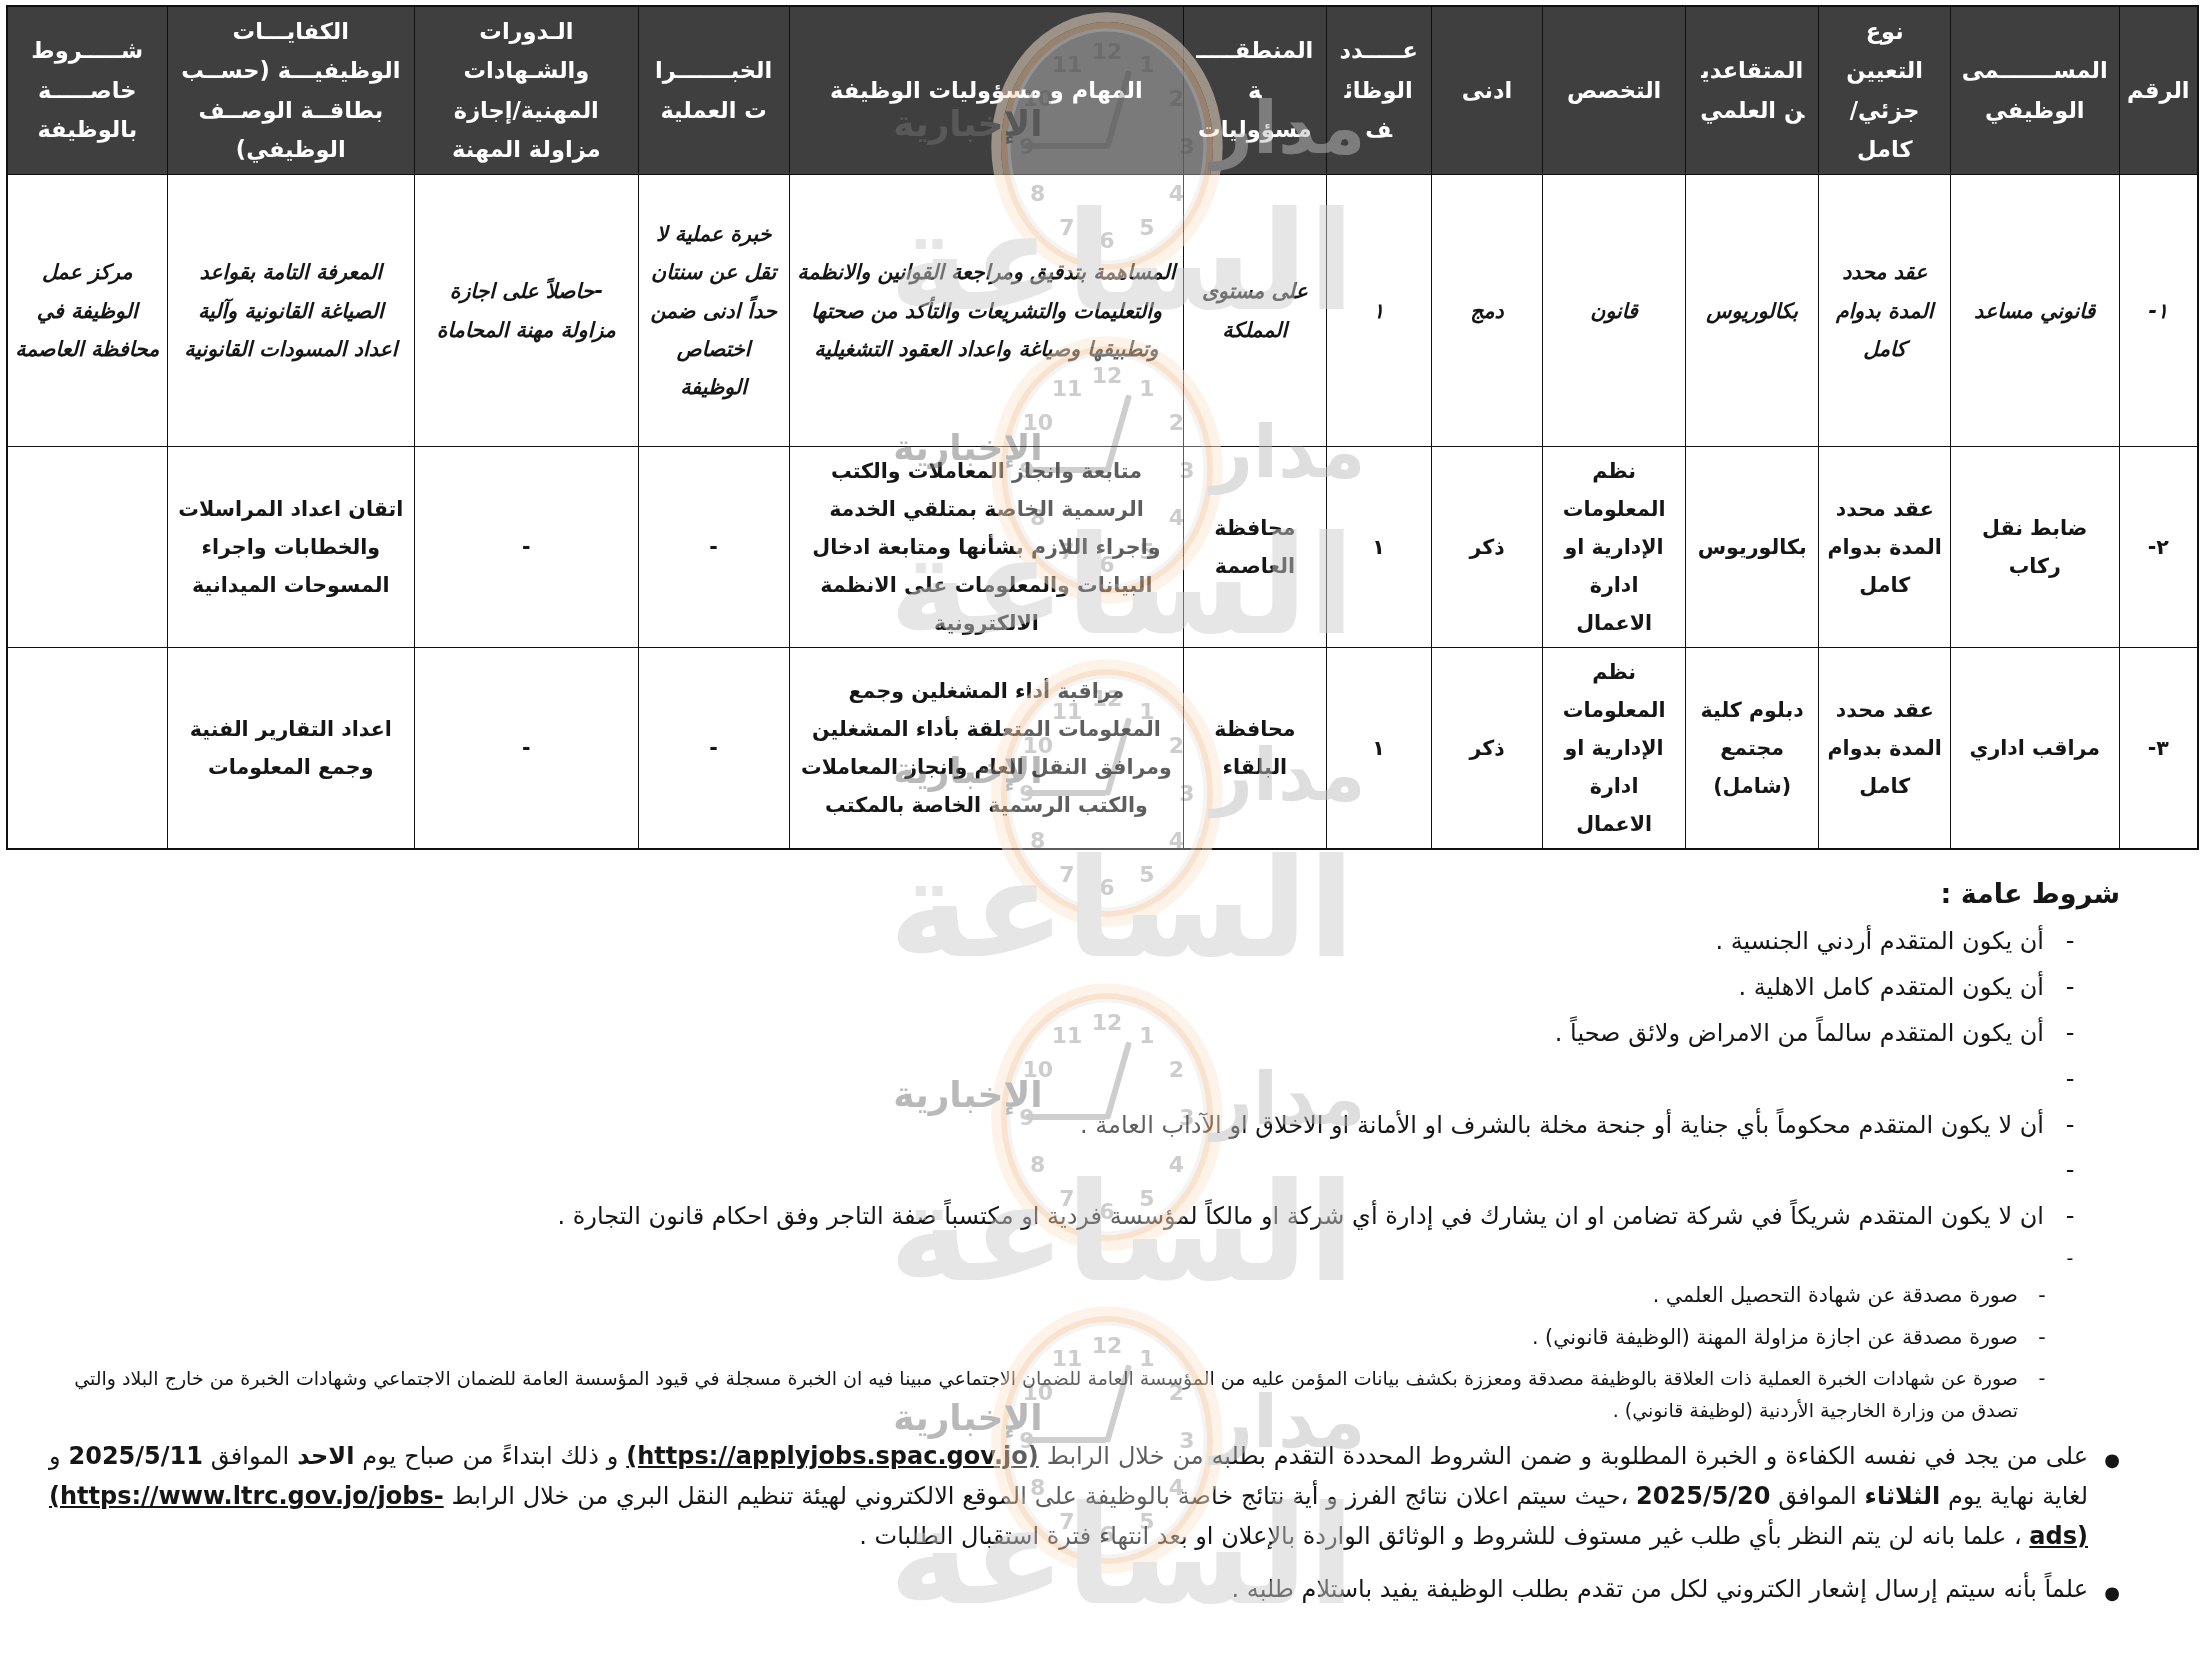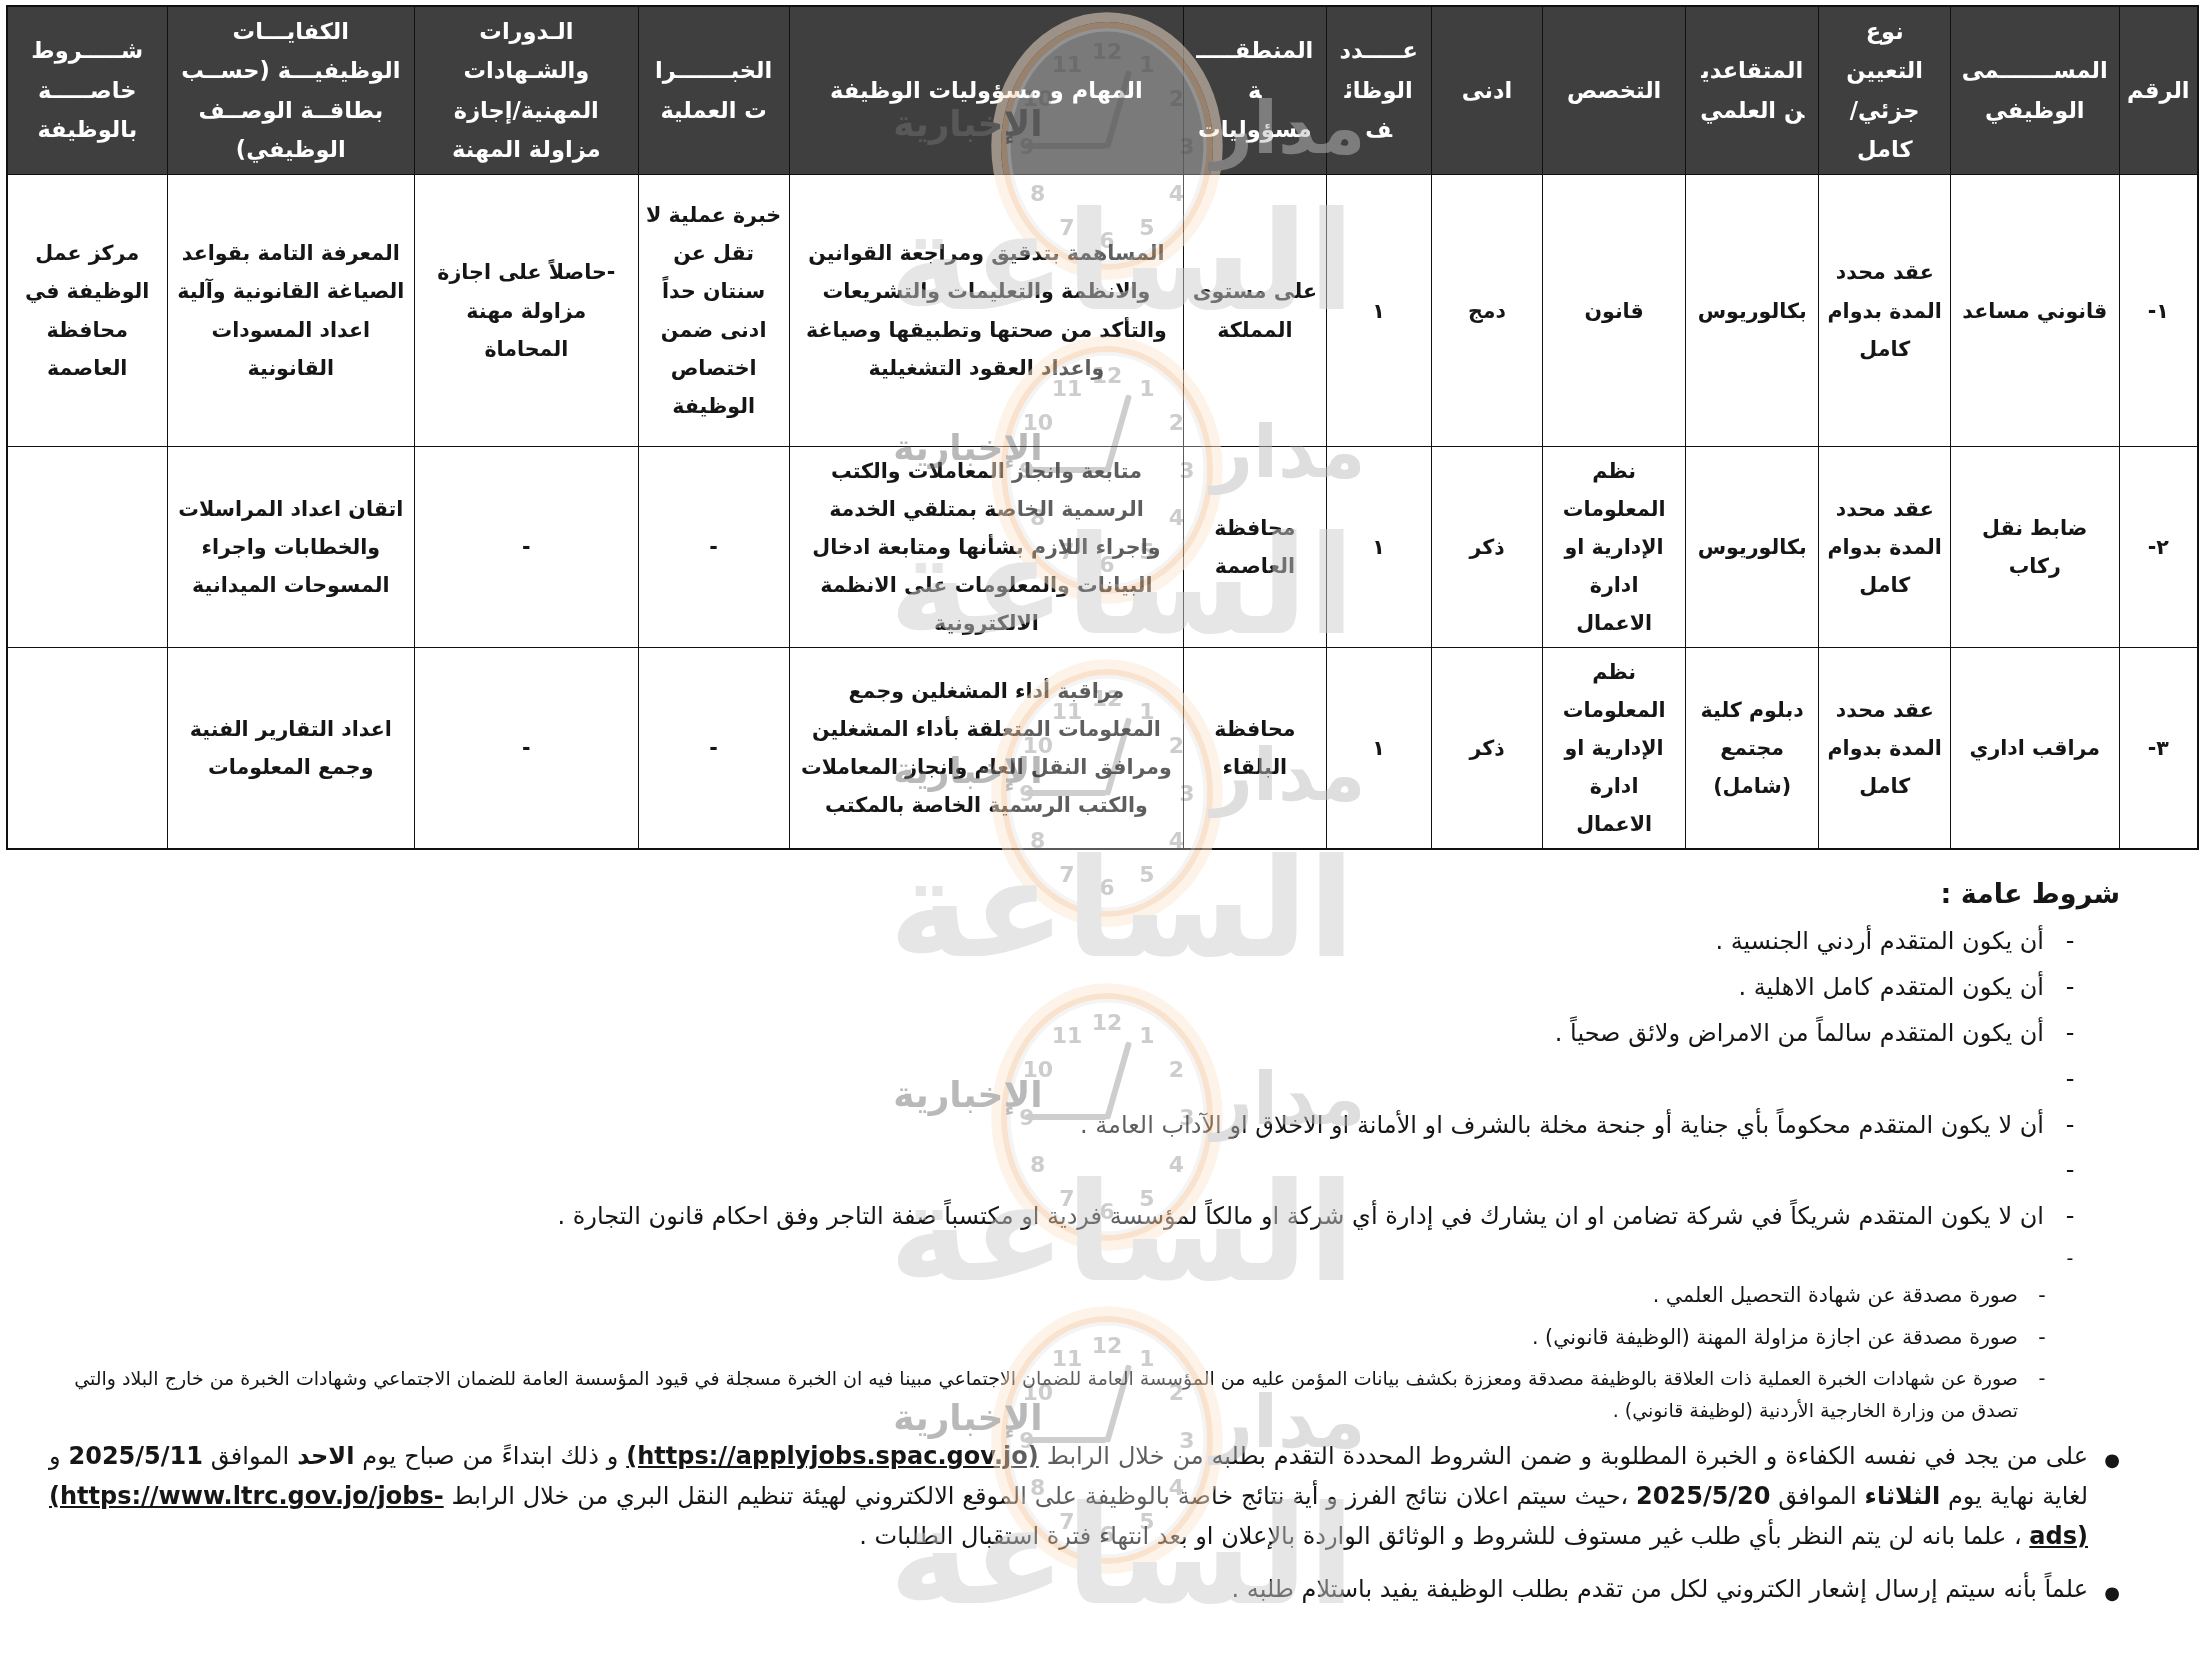--- a/index.html
+++ b/index.html
@@ -8,21 +8,21 @@
   .content{position:relative;z-index:1;}
 
   
   table.jobs{border-collapse:collapse;table-layout:fixed;width:2193px;margin:4.9px 6px 0 6px;
              border:2.4px solid #101010;}
   table.jobs col{}
   table.jobs th,table.jobs td{border:1.8px solid #101010;text-align:center;vertical-align:middle;
              padding:4.9px 6px;word-wrap:break-word;}
   table.jobs thead th{background:#3f3f3f;color:#ffffff;font-weight:bold;font-size:22.5px;line-height:1.75;height:131px;}
   table.jobs td{font-size:20.6px;line-height:1.85;font-weight:bold;}
-  tr.r1 td{height:261px;}
+  tr.r1 td{height:261px;font-style:italic;}
   tr.r2 td{height:179px;}
   tr.r3 td{height:176px;}
 
   
   .sect{padding:28px 85px 0 49px;}
   .h-main{font-size:27px;font-weight:bold;margin:0 0 16px 0;}
   ul.plain{list-style:none;margin:0;padding:0;}
   ul.gen{padding-right:42px;}
   ul.gen li{display:flex;gap:18px;font-size:24px;line-height:1.35;margin-bottom:13.4px;}
   ul.gen li.small{font-size:19px;margin-bottom:8.5px;}

